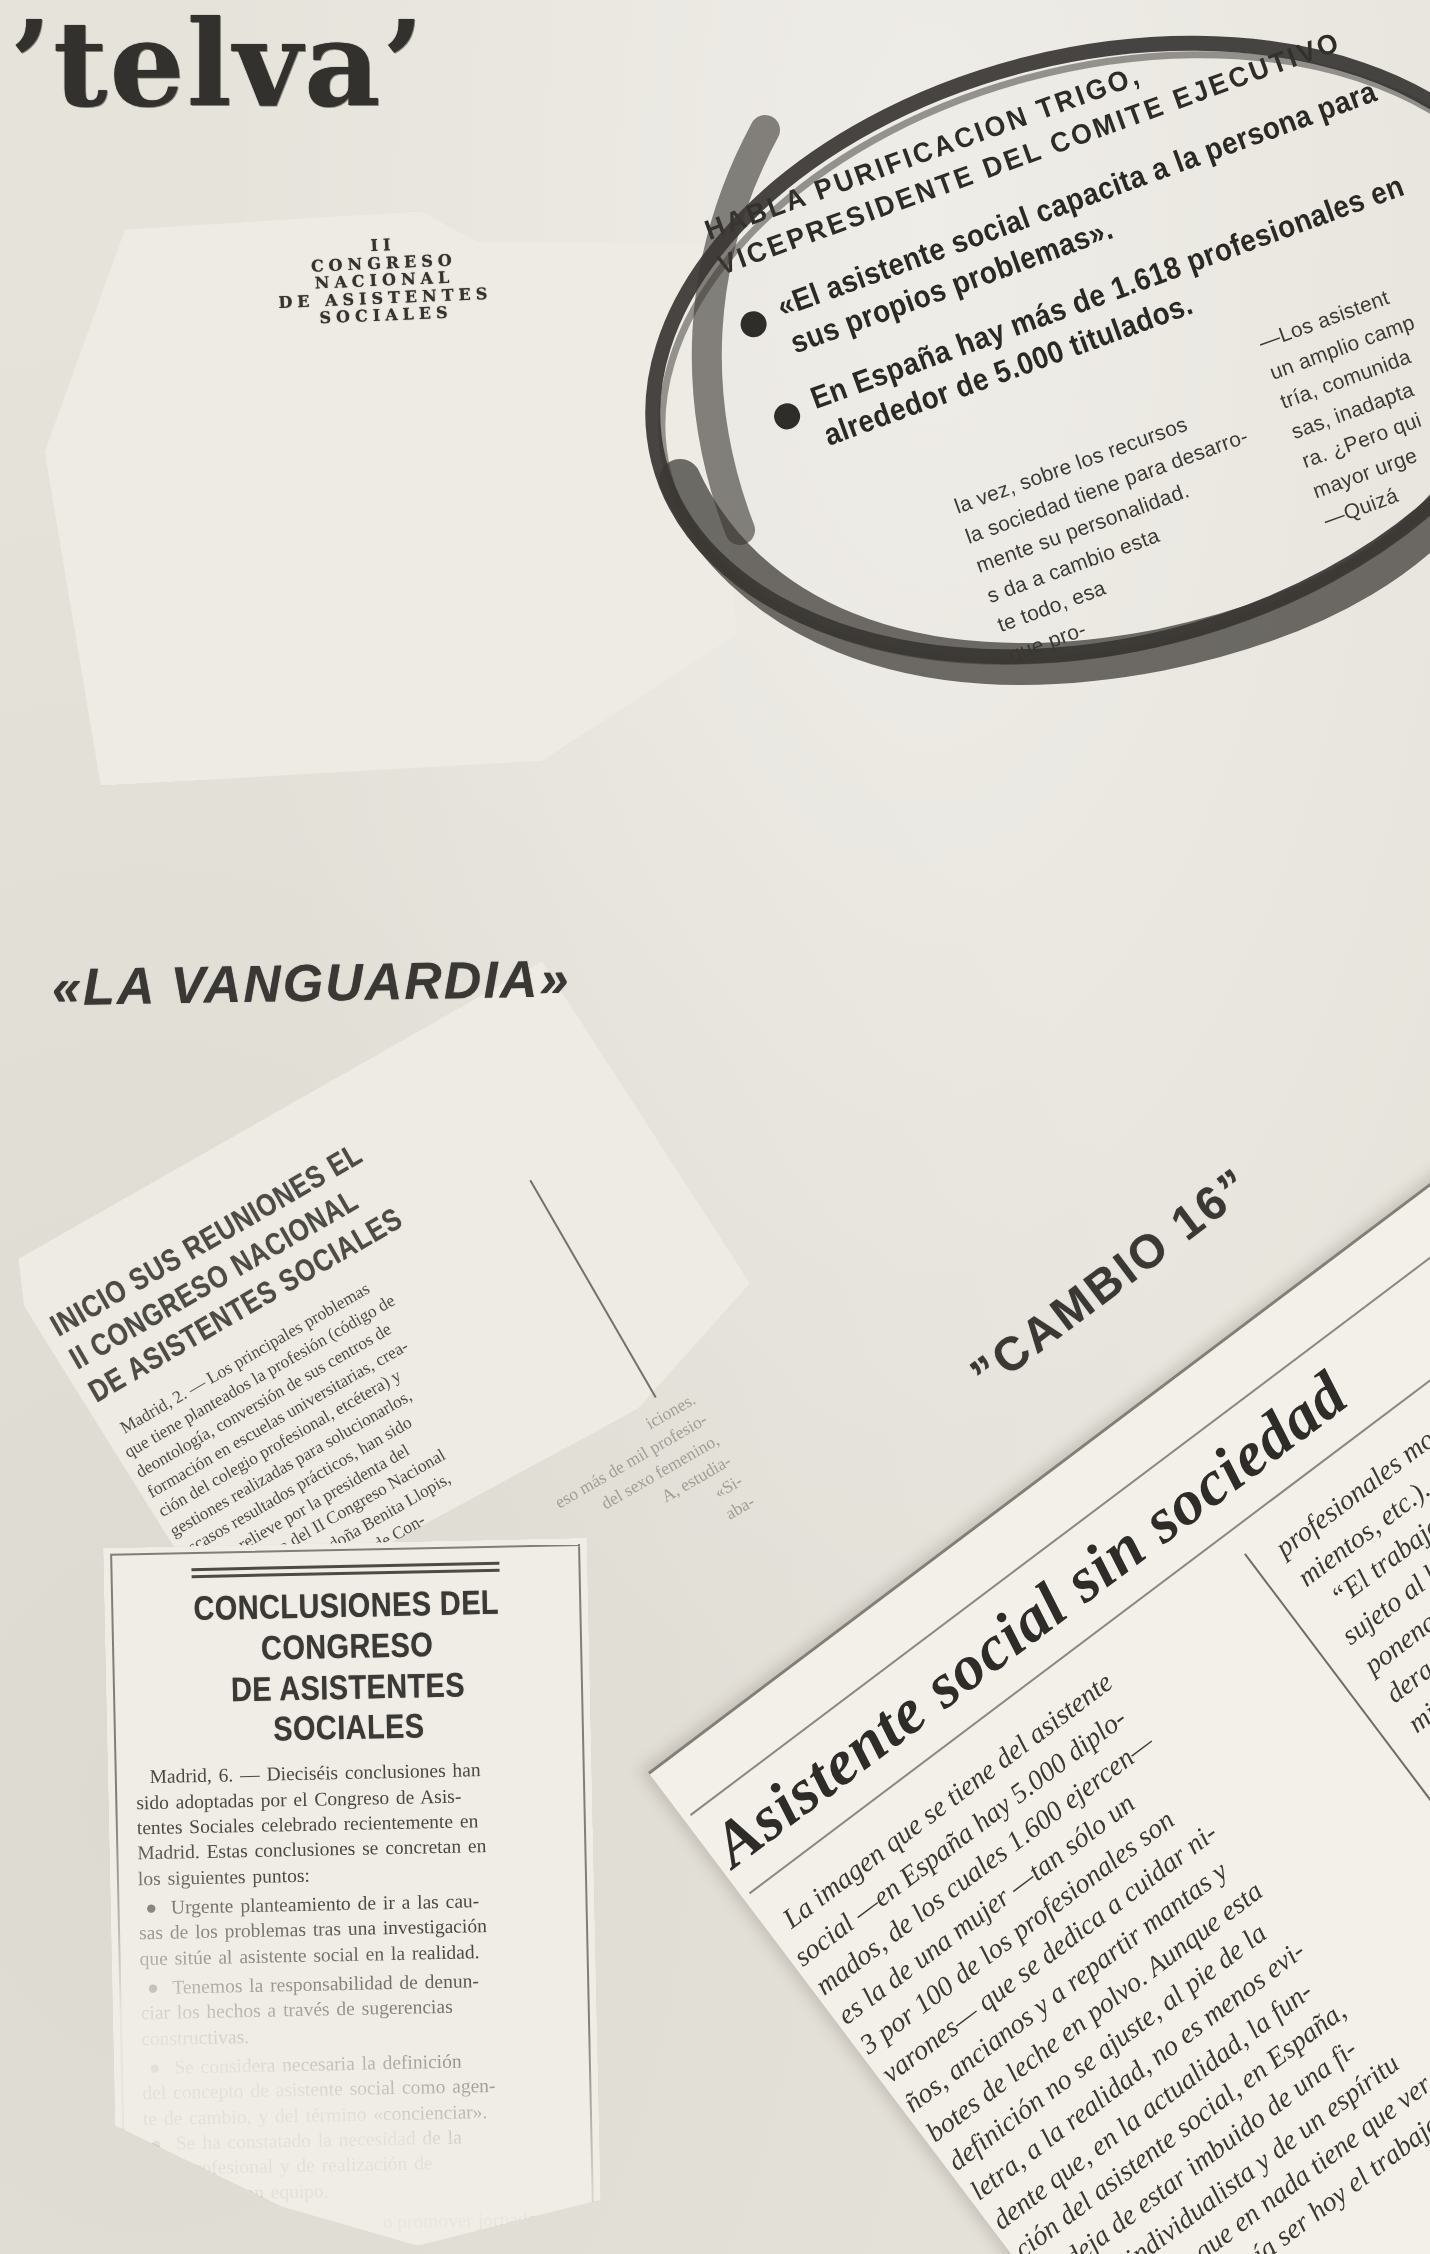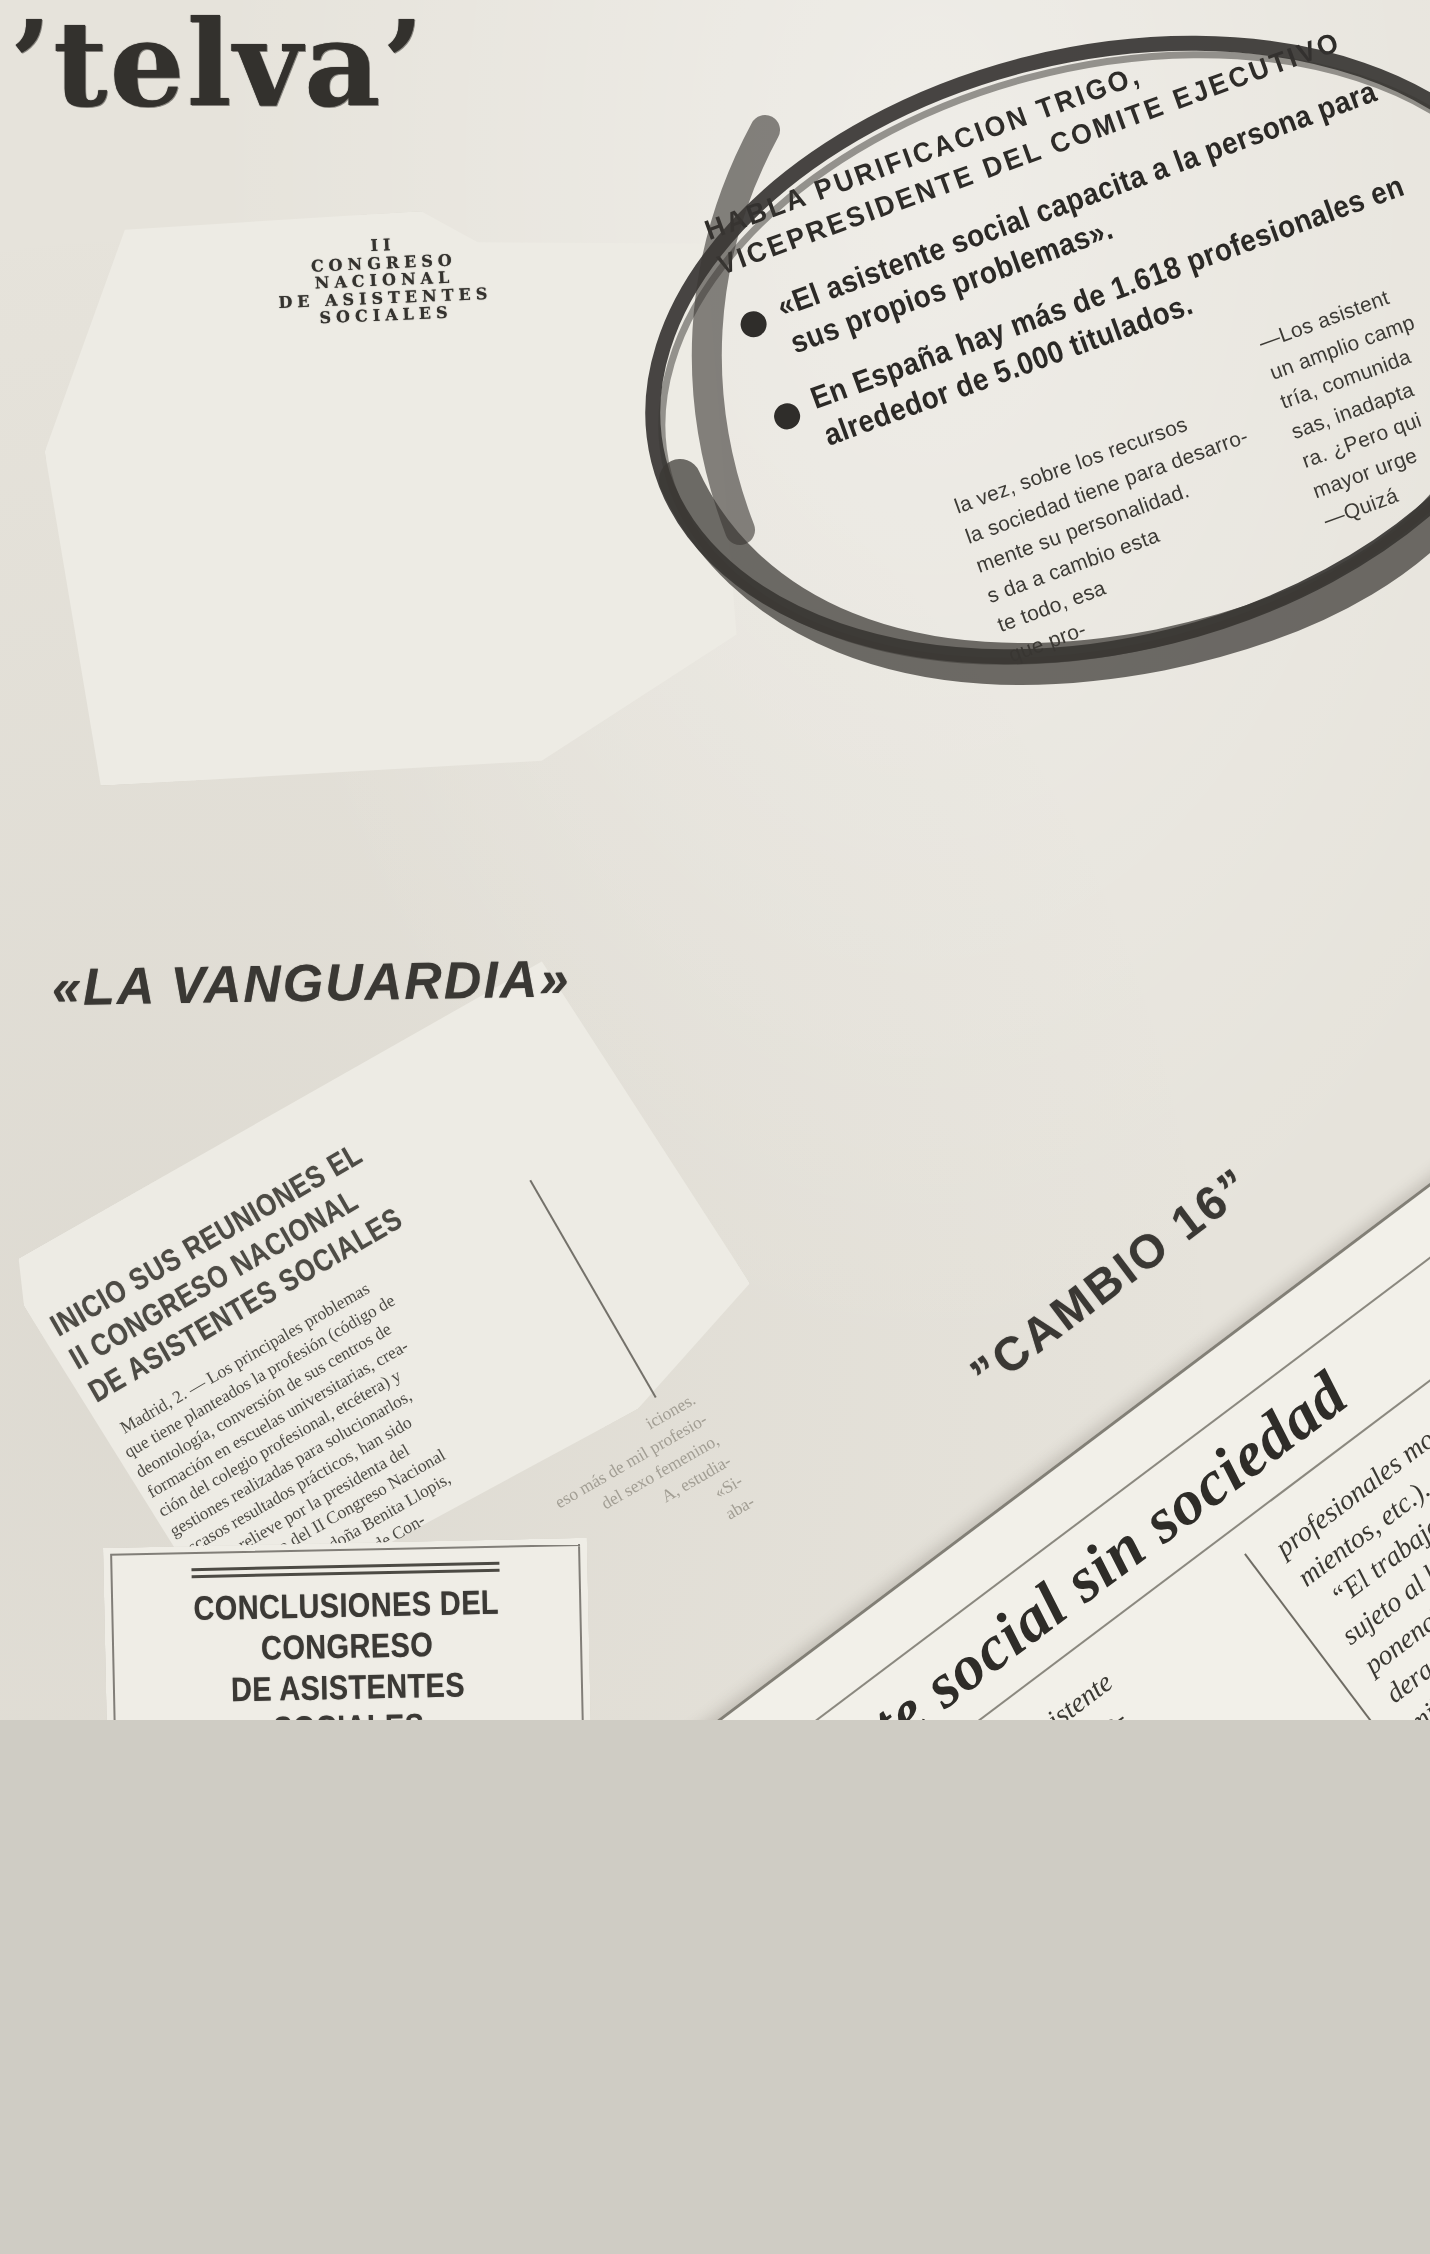--- a/index.html
+++ b/index.html
@@ -1,17 +1,17 @@
 <!DOCTYPE html>
 <html><head>
 <meta charset="utf-8">
 <style>
   html,body{margin:0;padding:0;background:#cfccc4;}
   .page{
-    position:relative;width:1430px;height:1720px;overflow:hidden;
+    position:relative;width:1430px;height:2254px;overflow:hidden;
     background:
       radial-gradient(ellipse at 65% 10%, rgba(255,255,255,.35), rgba(255,255,255,0) 55%),
       radial-gradient(ellipse at 10% 80%, rgba(120,112,98,.08), rgba(120,112,98,0) 60%),
       #e6e3db;
     font-family:"Liberation Sans",sans-serif;color:#3a3834;
   }
   .rot{position:absolute;transform-origin:0 0;}
   .pre{white-space:pre-line;}
   .patch{position:absolute;box-shadow:0 0 14px rgba(95,88,75,.16);}
 

